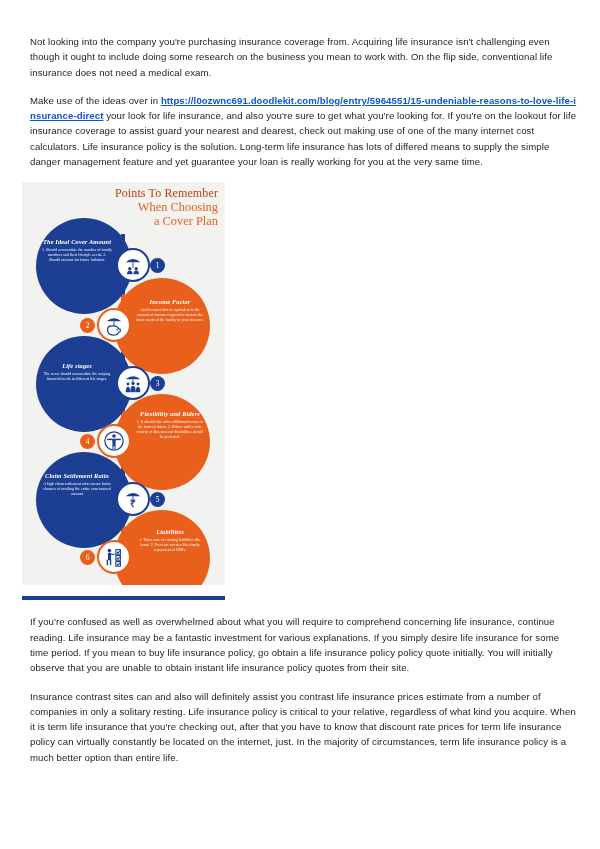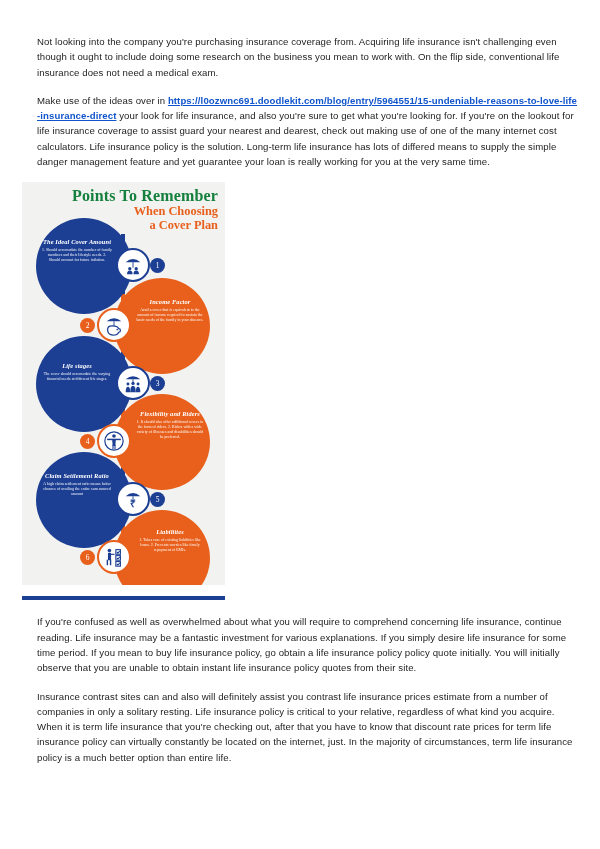--- a/index.html
+++ b/index.html
@@ -18,21 +18,21 @@
     position: relative;
     width: 600px;
     height: 849px;
     background: #ffffff;
     box-sizing: border-box;
     padding: 34px 22px 0 22px;
   }
   p.body-text {
     font-size: 9.6px;
     line-height: 15.3px;
-    margin: 0 0 13px 15px;
+    margin: 0 0 13px 8px;
     color: #1d1d1d;
     text-align: left;
     letter-spacing: 0.01em;
   }
   a.inline-link {
     color: #1155cc;
     font-weight: bold;
     text-decoration: underline;
     word-break: break-all;
   }
@@ -50,30 +50,30 @@
     position: absolute;
     right: 7px;
     top: 5px;
     text-align: right;
     font-family: "Liberation Serif", serif;
     line-height: 1.12;
     z-index: 30;
   }
   .ig-title .t1 {
     display: block;
-    color: #15803d;
-    font-size: 16px;
-    font-weight: bold;
+    color: #c2410c;
+    font-size: 12px;
+    font-weight: normal;
     letter-spacing: 0.01em;
   }
   .ig-title .t2, .ig-title .t3 {
     display: block;
     color: #e8601c;
     font-size: 12.4px;
-    font-weight: bold;
+    font-weight: normal;
   }
 
   
   .spine {
     position: absolute;
     left: 99px;
     top: 52px;
     width: 4px;
     height: 348px;
     z-index: 1;

